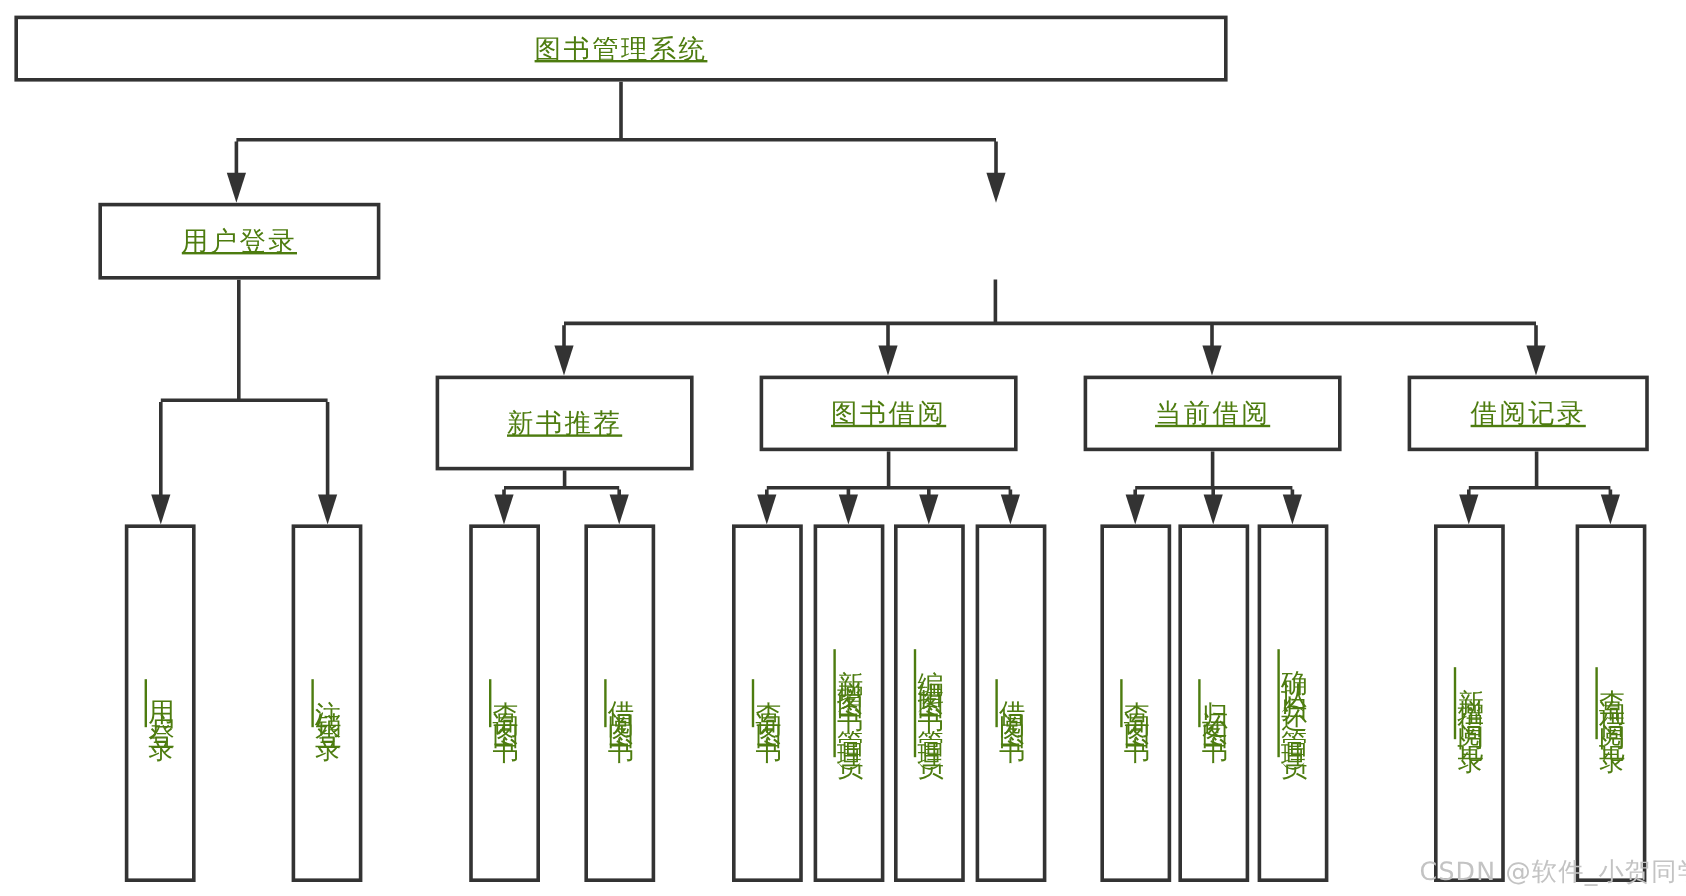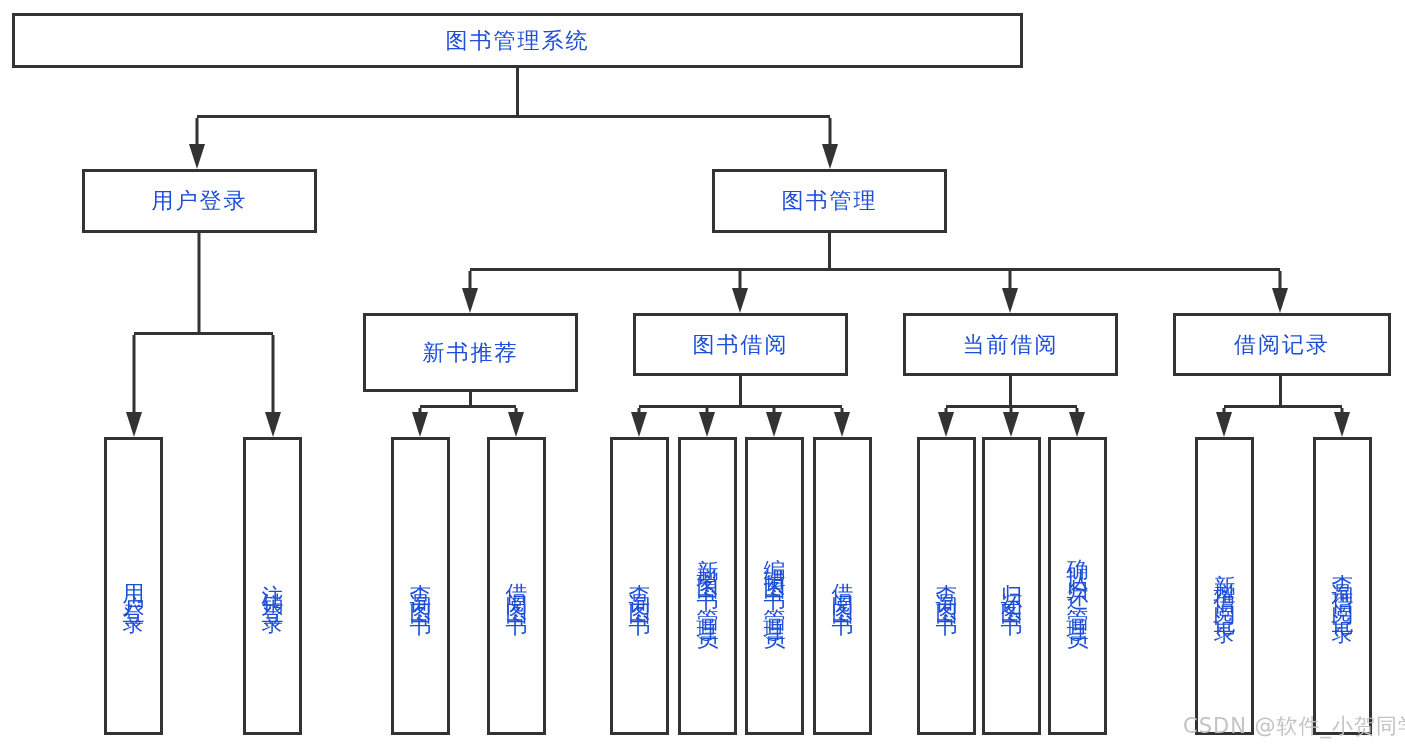--- a/index.html
+++ b/index.html
@@ -19,21 +19,22 @@
     width: 1405px; height: 747px;
   }
   .box {
     position: absolute;
     border: 3px solid #333333;
     background: #ffffff;
     display: flex;
     align-items: center;
     justify-content: center;
     text-align: center;
-    color: #1d4ed8;
+    color: #4d7c0f;
+    text-decoration: underline;
   }
   .box.h {
     font-size: 22px;
     letter-spacing: 2px;
     white-space: nowrap;
   }
   .box.v {
     writing-mode: vertical-rl;
     text-orientation: mixed;
     font-size: 22px;
@@ -98,26 +99,25 @@
       <polygon points="1069,412 1085,412 1077,437"></polygon>
 
       <polygon points="1216,412 1232,412 1224,437"></polygon>
       <polygon points="1334,412 1350,412 1342,437"></polygon>
     </g>
   </svg>
 
   <div class="box h" style="left:12px; top:13px; width:1011px; height:55px;">图书管理系统</div>
 
   <div class="box h" style="left:82px; top:169px; width:235px; height:64px;">用户登录</div>
-  <div class="box h" style="left:712px; top:169px; width:235px; height:64px;">图书管理</div>
 
   <div class="box h" style="left:363px; top:313px; width:215px; height:79px;">新书推荐</div>
   <div class="box h" style="left:903px; top:313px; width:215px; height:63px;">当前借阅</div>
   <div class="box h" style="left:633px; top:313px; width:215px; height:63px;">图书借阅</div>
-  <div class="box h" style="left:1173px; top:313px; width:218px; height:63px;">借阅记录</div>
+  <div class="box h" style="left:1173px; top:313px; width:201px; height:63px;">借阅记录</div>
 
   <div class="box v" style="left:104px; top:437px; width:59px; height:298px;">用户登录</div>
   <div class="box v" style="left:243px; top:437px; width:59px; height:298px;">注销登录</div>
 
   <div class="box v" style="left:391px; top:437px; width:59px; height:298px;">查询图书</div>
   <div class="box v" style="left:487px; top:437px; width:59px; height:298px;">借阅图书</div>
 
   <div class="box v" style="left:610px; top:437px; width:59px; height:298px;">查询图书</div>
   <div class="box v" style="left:678px; top:437px; width:59px; height:298px;">新增图书（管理员）</div>
   <div class="box v" style="left:745px; top:437px; width:59px; height:298px;">编辑图书（管理员）</div>

